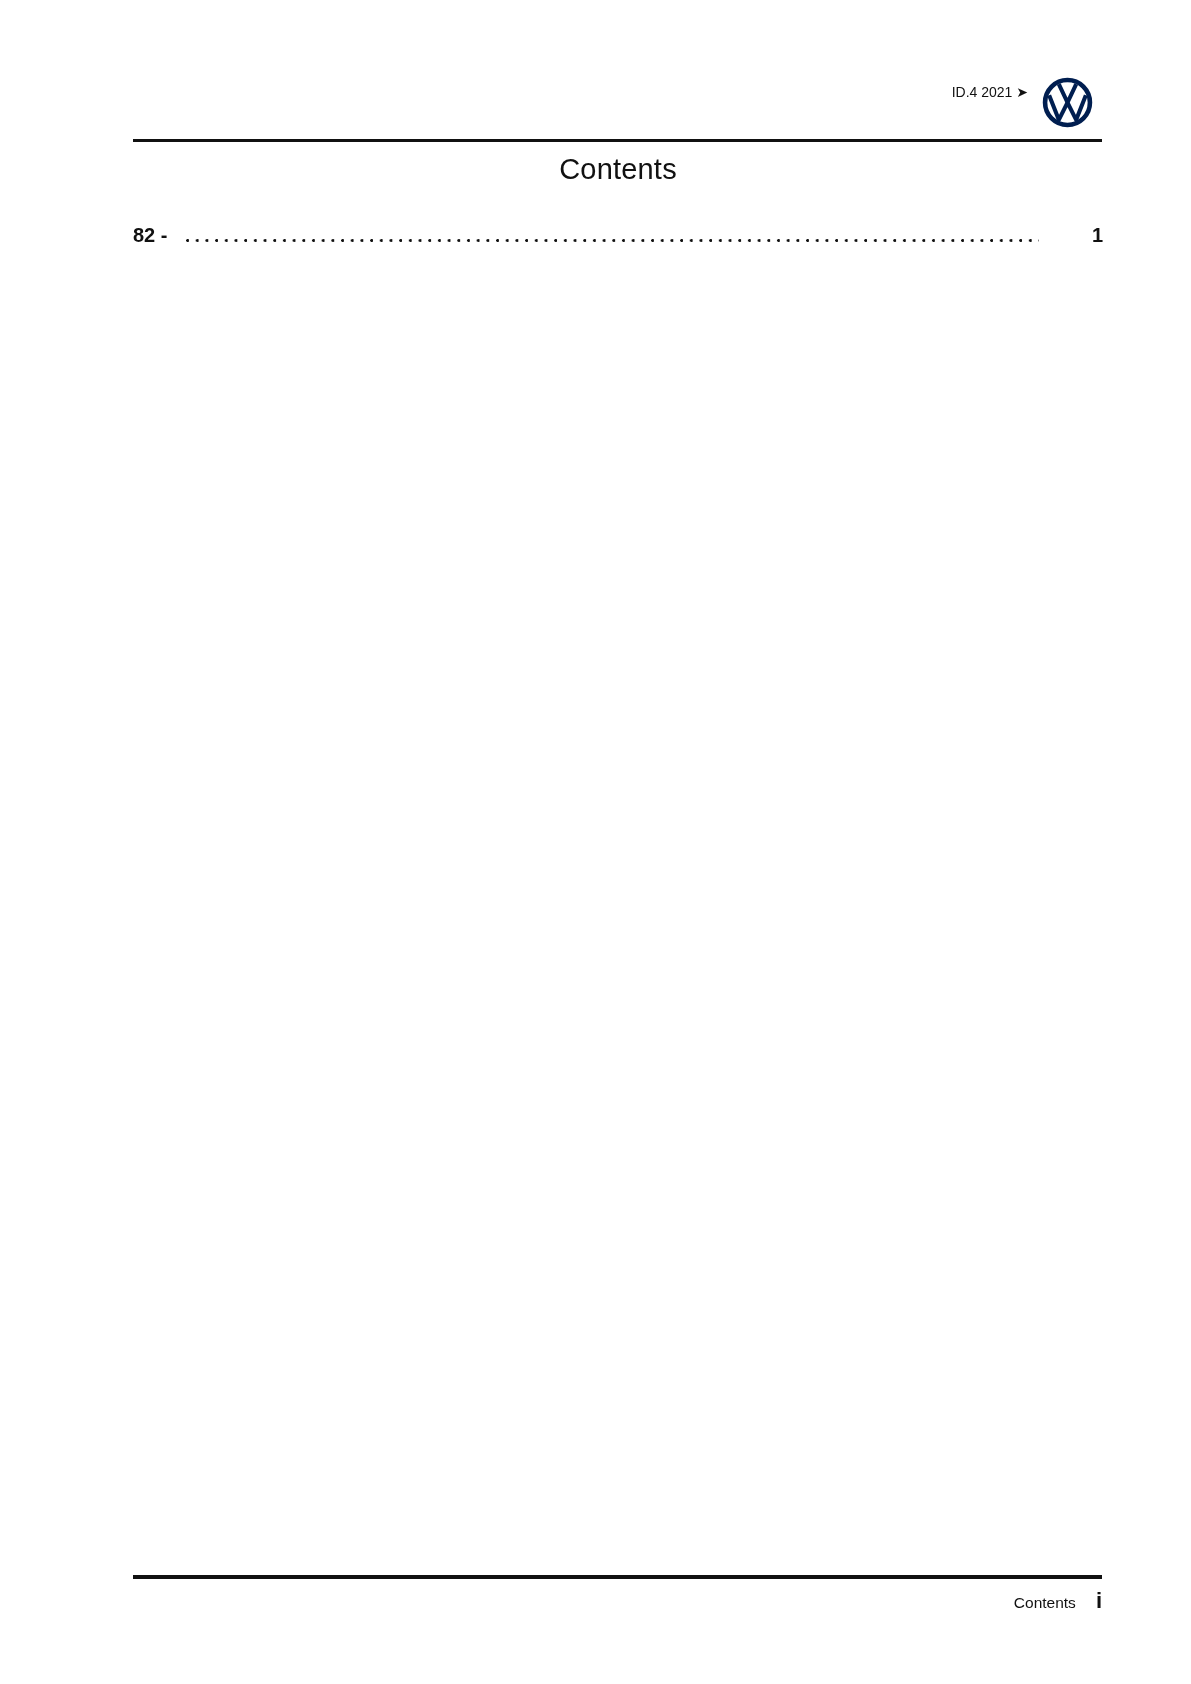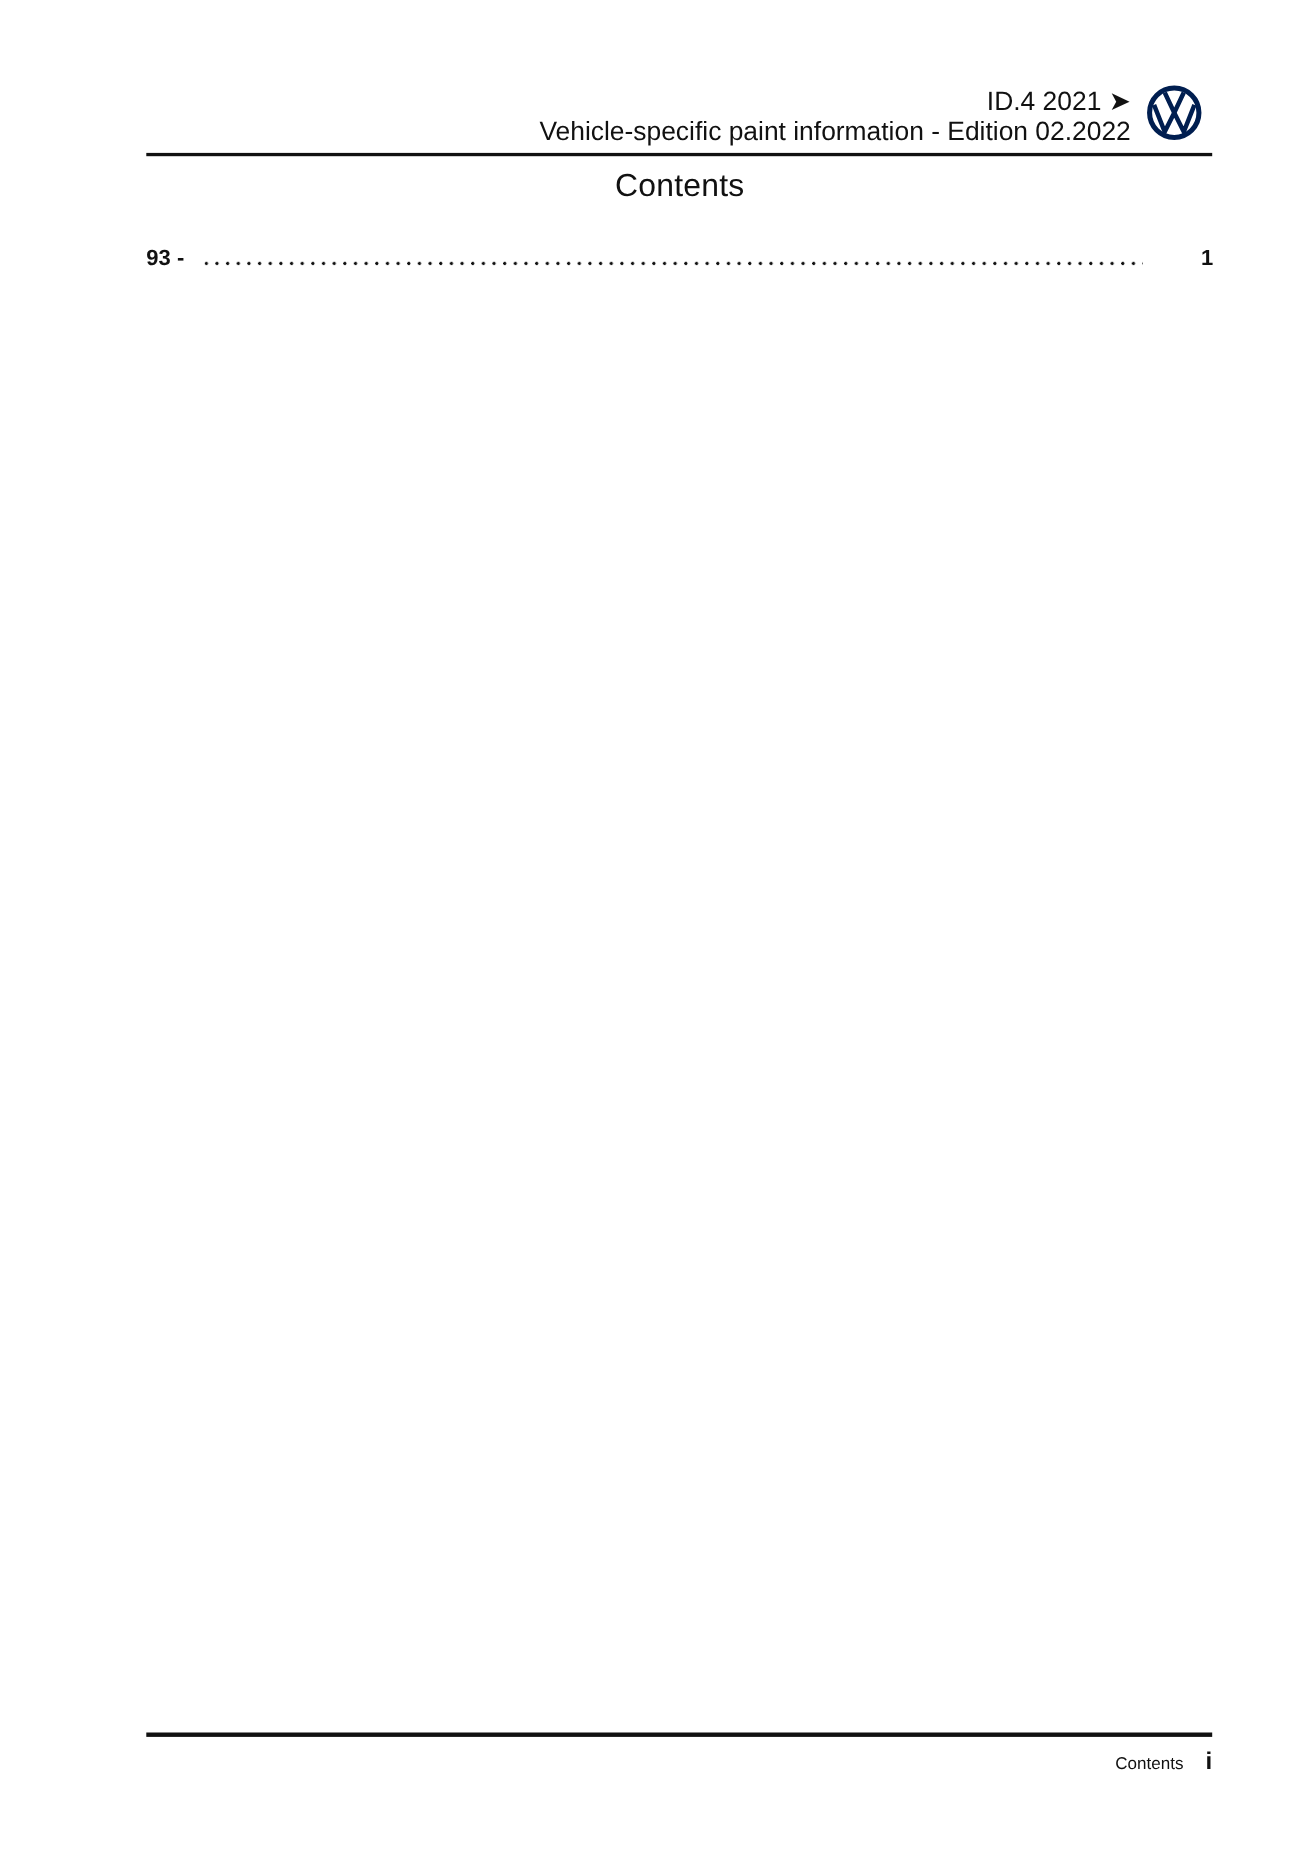--- a/index.html
+++ b/index.html
@@ -12,21 +12,21 @@
     color: #111111;
     overflow: hidden;
   }
 
   
   .header-text {
     position: absolute;
     top: 79px;
     right: 163px;
     text-align: right;
-    font-size: 24px;
+    font-size: 14px;
     line-height: 27px;
     white-space: nowrap;
   }
   .vw-logo {
     position: absolute;
     left: 1042px;
     top: 77px;
     width: 51px;
     height: 51px;
   }
@@ -103,38 +103,37 @@
   .footer-label { font-size: 15.5px; }
   .footer-page  { font-size: 22px; font-weight: bold; }
 </style>
 </head>
 <body>
 
 <div class="page">
 
   <div class="header-text">
     <div>ID.4 2021 ➤</div>
-    <div>Vehicle-specific paint information - Edition 02.2022</div>
   </div>
 
   <div class="vw-logo">
     <svg viewBox="0 0 100 100" width="51" height="51" aria-hidden="true">
       <circle cx="50" cy="50" r="44" fill="none" stroke="#001e50" stroke-width="9"></circle>
       <polyline points="33,14 50,50 67,14" fill="none" stroke="#001e50" stroke-width="8" stroke-linecap="butt"></polyline>
       <polyline points="14,36 33,84 50,50 67,84 86,36" fill="none" stroke="#001e50" stroke-width="8" stroke-linecap="butt"></polyline>
     </svg>
   </div>
 
   <div class="header-rule"></div>
 
   <div class="doc-title">Contents</div>
 
   <div class="toc">
     <div class="toc-chapter">
-      <span class="chap-num">93 -</span>
+      <span class="chap-num">82 -</span>
       <span class="dots"></span>
       <span class="page">1</span>
     </div>
 
   </div>
 
   <div class="footer-rule"></div>
   <div class="footer">
     <span class="footer-label">Contents</span>
     <span class="footer-page">i</span>

